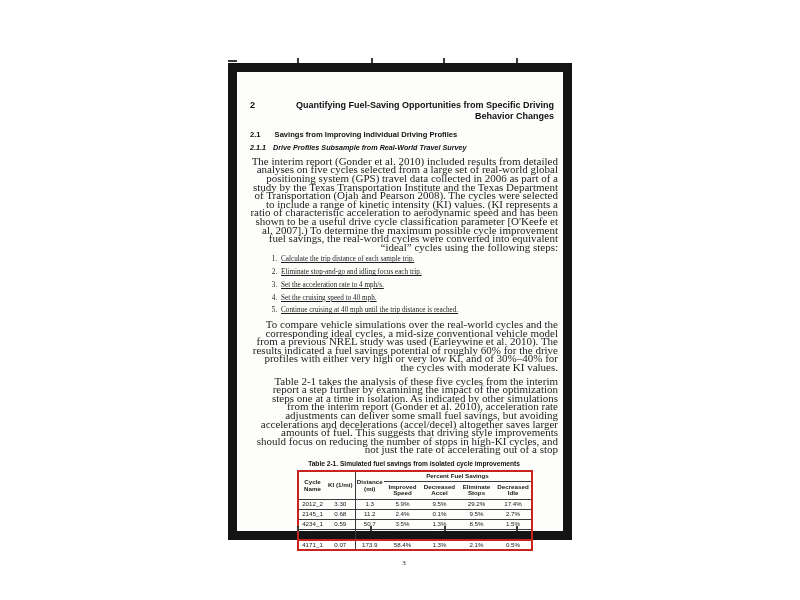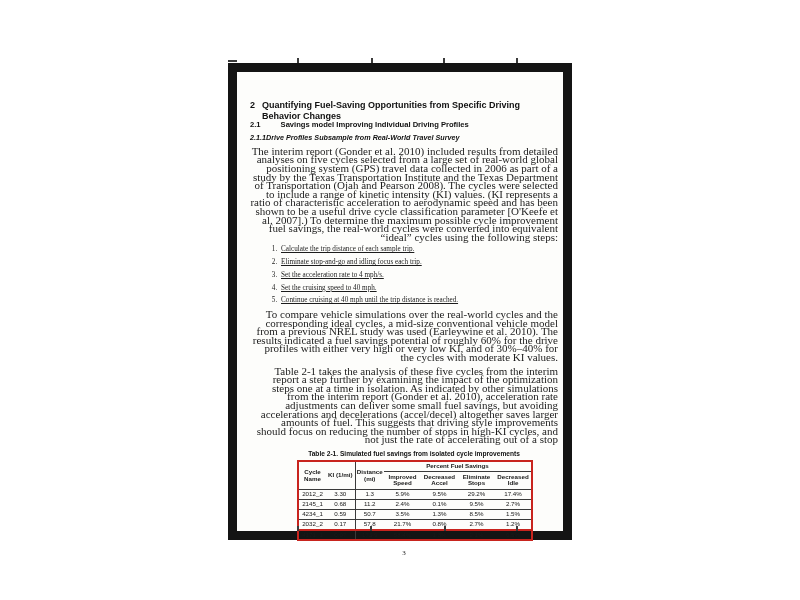--- a/index.html
+++ b/index.html
@@ -8,24 +8,24 @@
   #backdrop{position:absolute;left:228px;top:63px;width:344px;height:477px;background:#141414;}
   #sheet{position:absolute;left:237px;top:72px;width:326px;height:459px;background:#fdfdfb;}
   #content{padding:28px 5px 0 13px;}
 
   .tick-v{position:absolute;width:2px;height:5px;background:#3b3b3b;}
   .tick-h{position:absolute;width:9px;height:2px;background:#3b3b3b;}
 
   .h1{display:flex;gap:7px;font-family:"Liberation Sans", sans-serif;font-weight:bold;
       font-size:9px;line-height:10.5px;color:#111;}
   .h1 .num{flex:0 0 auto;}
-  .h1 .txt{width:292px;}
-  .h2{display:flex;gap:20px;font-family:"Liberation Sans", sans-serif;
+  .h1 .txt{width:292px;text-align:right;}
+  .h2{display:flex;gap:14px;margin-top:10px;font-family:"Liberation Sans", sans-serif;
       font-weight:bold;font-size:7.6px;line-height:8.6px;color:#111;}
-  .h3{display:flex;margin-top:4px;font-family:"Liberation Sans", sans-serif;
+  .h3{display:flex;gap:7px;margin-top:4px;font-family:"Liberation Sans", sans-serif;
       font-weight:bold;font-style:italic;font-size:7.2px;line-height:8.2px;color:#111;}
 
   p.body{margin:5px 0 0 0;font-size:11px;line-height:8.6px;width:308px;text-align:right;}
 
   ol.steps{margin:4px 0 0 0;padding-left:29px;font-size:7.2px;line-height:8.6px;text-decoration:underline;}
   ol.steps li{margin-bottom:4.2px;padding-left:2px;}
 
   .tbl-caption{margin:6px 0 0 47px;width:234px;text-align:center;
       font-family:"Liberation Sans", sans-serif;font-weight:bold;font-size:6.6px;line-height:7.4px;color:#111;}
 
@@ -60,21 +60,21 @@
   <div id="sheet">
     <div id="content">
 
       <div class="h1">
         <span class="num">2</span>
         <span class="txt">Quantifying Fuel-Saving Opportunities from Specific Driving Behavior Changes</span>
       </div>
 
       <div class="h2">
         <span class="num">2.1</span>
-        <span class="txt">Savings model Improving Individual Driving Profiles</span>
+        <span class="txt">Savings from Improving Individual Driving Profiles</span>
       </div>
 
       <div class="h3">
         <span class="num">2.1.1</span>
         <span class="txt">Drive Profiles Subsample from Real-World Travel Survey</span>
       </div>
 
       <p class="body">The interim report (Gonder et al. 2010) included results from detailed analyses on five cycles selected from a large set of real-world global positioning system (GPS) travel data collected in 2006 as part of a study by the Texas Transportation Institute and the Texas Department of Transportation (Ojah and Pearson 2008). The cycles were selected to include a range of kinetic intensity (KI) values. (KI represents a ratio of characteristic acceleration to aerodynamic speed and has been shown to be a useful drive cycle classification parameter [O'Keefe et al. 2007].) To determine the maximum possible cycle improvement fuel savings, the real-world cycles were converted into equivalent “ideal” cycles using the following steps:</p>
 
       <ol class="steps">

